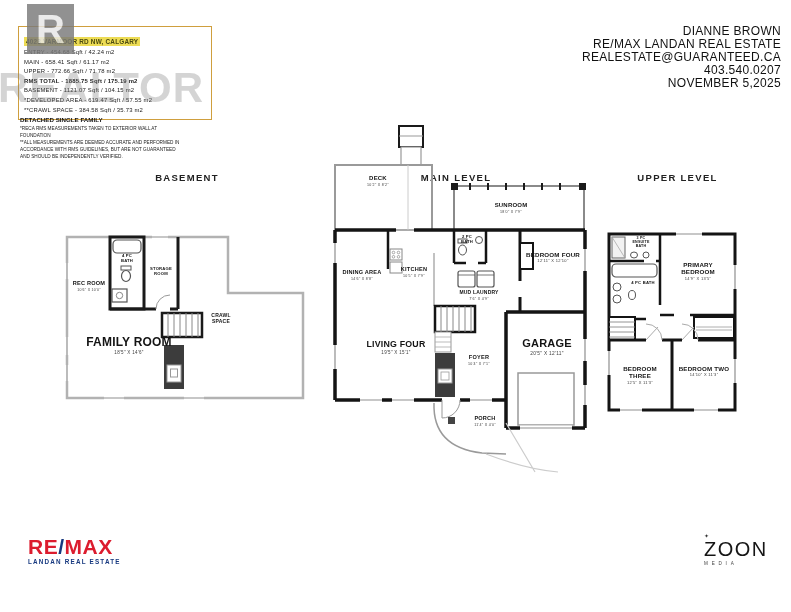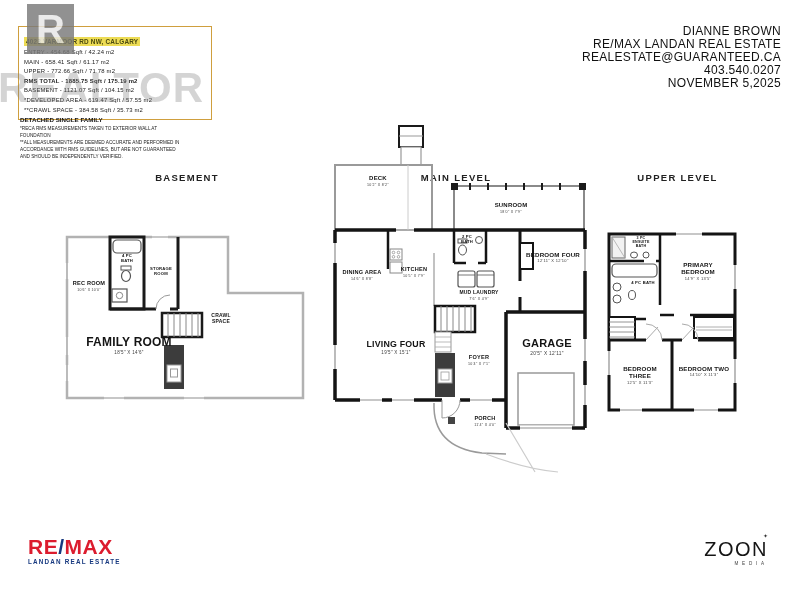--- a/index.html
+++ b/index.html
@@ -31,21 +31,21 @@
   .plan{position:absolute;}
   .plan svg{position:absolute;left:0;top:0;}
   .rlabel{position:absolute;text-align:center;line-height:1.18;color:#141414;font-weight:700;z-index:3;}
   .rname{display:block;letter-spacing:.2px;}
   .rdims{display:block;font-weight:400;color:#3a3a3a;margin-top:1px;letter-spacing:.3px;}
   
   .remax{position:absolute;left:28px;top:536px;}
   .remax-main{font-size:21px;font-weight:800;color:#dc1c2e;letter-spacing:.5px;line-height:1;}
   .remax-main .slash{color:#16387f;}
   .remax-sub{font-size:6.3px;font-weight:700;color:#16387f;letter-spacing:1.2px;margin-top:1px;}
-  .zoon{position:absolute;left:704px;top:534px;width:64px;text-align:right;color:#151515;}
+  .zoon{position:absolute;left:704px;top:534px;width:64px;text-align:left;color:#151515;}
   .zoon-star{font-size:6px;line-height:5px;display:block;color:#333;}
   .zoon-main{font-size:20px;font-weight:500;letter-spacing:1.5px;line-height:1.05;display:block;}
   .zoon-sub{font-size:4.6px;letter-spacing:3.8px;display:block;color:#444;margin-top:1px;}
 </style>
 </head>
 <body>
 
 <div id="page">
 
   <div class="wm-block">

